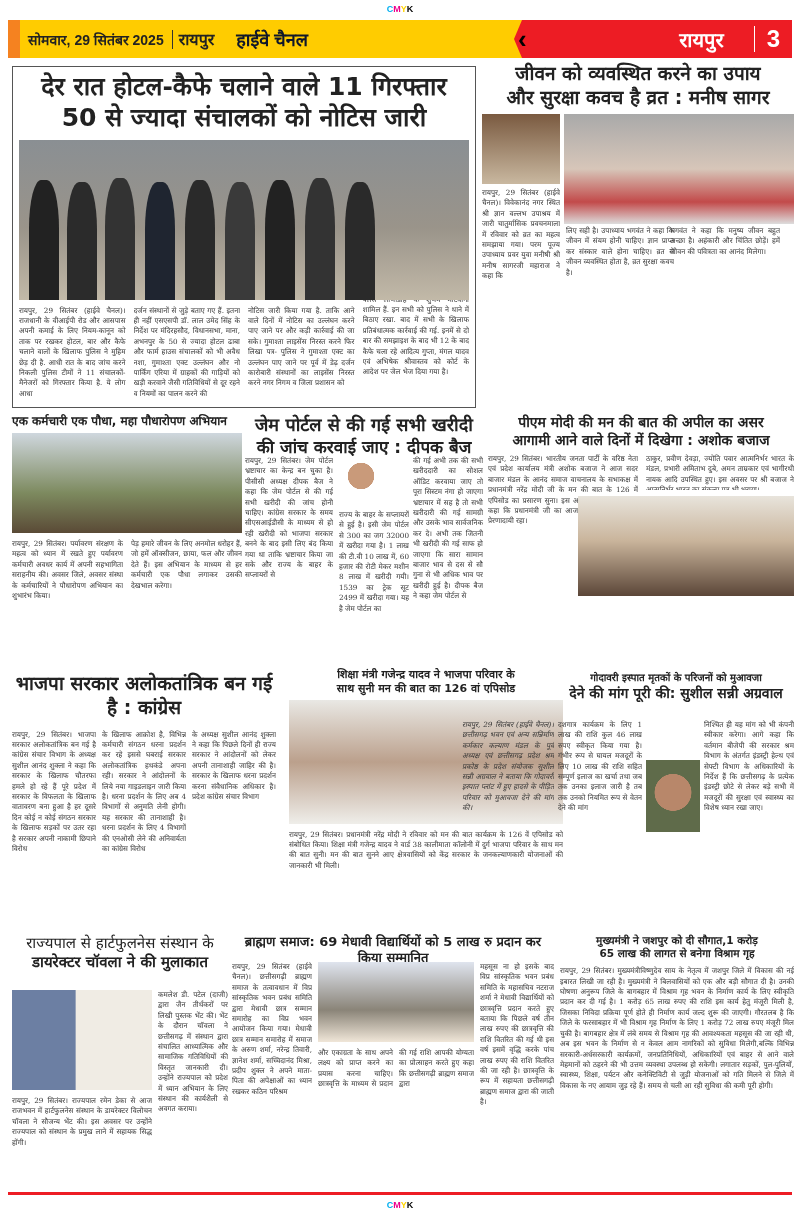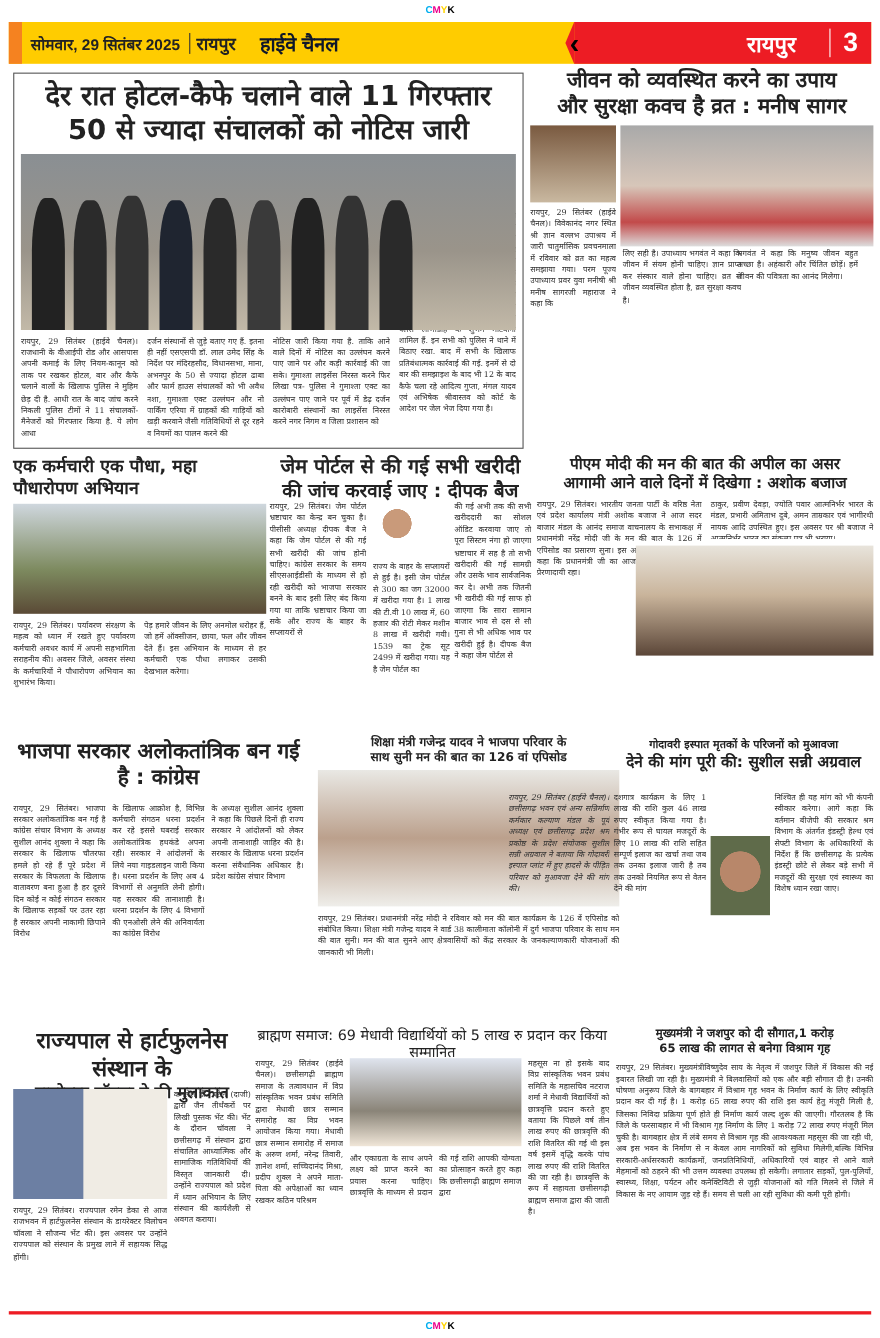--- a/index.html
+++ b/index.html
@@ -75,21 +75,21 @@
   <div style="display:flex;gap:4px;margin-top:4px;">
     <div class="photo" style="width:78px;height:70px;background:linear-gradient(180deg,#7a5a40,#c9b8a0);"></div>
     <div class="photo" style="width:230px;height:110px;background:linear-gradient(180deg,#a9a9a9 0%,#d7c6b9 50%,#c24a4a 80%,#ddd 100%);"></div>
   </div>
   <div class="col" style="position:absolute;left:0;top:126px;width:78px;height:220px;">रायपुर, 29 सितंबर (हाईवे चैनल)। विवेकानंद नगर स्थित श्री ज्ञान वल्लभ उपाश्रय में जारी चातुर्मासिक प्रवचनमाला में रविवार को व्रत का महत्व समझाया गया। परम पूज्य उपाध्याय प्रवर युवा मनीषी श्री मनीष सागरजी महाराज ने कहा कि</div>
   <div class="col" style="position:absolute;left:84px;top:164px;width:108px;height:182px;">लिए सही है। उपाध्याय भगवंत ने कहा कि जीवन में संयम होनी चाहिए। ज्ञान प्राप्त कर संस्कार वाले होना चाहिए। व्रत से जीवन व्यवस्थित होता है, व्रत सुरक्षा कवच है।</div>
   <div class="col" style="position:absolute;left:188px;top:164px;width:110px;height:182px;">भगवंत ने कहा कि मनुष्य जीवन बहुत अच्छा है। अहंकारी और चिंतित छोड़ें। हमें जीवन की पवित्रता का आनंद मिलेगा।</div>
 </div>
 
 <div class="story" style="left:12px;top:414px;width:230px;height:250px;">
-  <div class="hl" style="font-size:16px;font-weight:bold;text-align:left;">एक कर्मचारी एक पौधा, महा पौधारोपण अभियान</div>
+  <div class="hl" style="font-size:12px;font-weight:bold;text-align:left;">एक कर्मचारी एक पौधा, महा पौधारोपण अभियान</div>
   <div class="photo" style="height:100px;margin-top:4px;background:linear-gradient(180deg,#cfd7de 0%,#7d8a5f 60%,#5a4a36 100%);"></div>
   <div class="cols" style="margin-top:6px;height:130px;">
     <div class="col" style="width:111px">रायपुर, 29 सितंबर। पर्यावरण संरक्षण के महत्व को ध्यान में रखते हुए पर्यावरण कर्मचारी अवधर कार्य में अपनी सहभागिता सराहनीय की। अवसर जिले, अवसर संस्था के कर्मचारियों ने पौधारोपण अभियान का शुभारंभ किया।</div>
     <div class="col" style="width:111px">पेड़ हमारे जीवन के लिए अनमोल धरोहर हैं, जो हमें ऑक्सीजन, छाया, फल और जीवन देते हैं। इस अभियान के माध्यम से हर कर्मचारी एक पौधा लगाकर उसकी देखभाल करेगा।</div>
   </div>
 </div>
 
 <div class="story" style="left:245px;top:414px;width:238px;height:250px;">
   <div class="hl" style="font-size:18px;font-weight:bold;">जेम पोर्टल से की गई  सभी खरीदी</div>
   <div class="hl" style="font-size:17px;font-weight:bold;">की जांच करवाई जाए : दीपक बैज</div>
@@ -126,29 +126,29 @@
 <div class="story" style="left:558px;top:672px;width:236px;height:250px;">
   <div class="hl" style="font-size:10px;font-weight:bold;">गोदावरी इस्पात मृतकों के परिजनों को मुआवजा</div>
   <div class="hl" style="font-size:14px;font-weight:bold;">देने की मांग पूरी की: सुशील सन्नी अग्रवाल</div>
   <div class="col" style="position:absolute;left:-96px;top:48px;width:92px;height:200px;font-style:italic;">रायपुर, 29 सितंबर (हाईवे चैनल)। छत्तीसगढ़ भवन एवं अन्य सन्निर्माण कर्मकार कल्याण मंडल के पूर्व अध्यक्ष एवं छत्तीसगढ़ प्रदेश श्रम प्रकोष्ठ के प्रदेश संयोजक सुशील सन्नी अग्रवाल ने बताया कि गोदावरी इस्पात प्लांट में हुए हादसे के पीड़ित परिवार को मुआवजा देने की मांग की।</div>
   <div class="col" style="position:absolute;left:0;top:48px;width:84px;height:200px;">दशगात्र कार्यक्रम के लिए 1 लाख की राशि कुल 46 लाख रुपए स्वीकृत किया गया है। गंभीर रूप से घायल मजदूरों के लिए 10 लाख की राशि सहित सम्पूर्ण इलाज का खर्चा तथा जब तक उनका इलाज जारी है तब तक उनको नियमित रूप से वेतन देने की मांग</div>
   <div class="photo" style="position:absolute;left:88px;top:88px;width:54px;height:72px;background:radial-gradient(circle at 50% 45%,#b8876a 0 38%,#5f6b4a 39%);"></div>
   <div class="col" style="position:absolute;left:146px;top:48px;width:90px;height:200px;">निश्चित ही यह मांग को भी कंपनी स्वीकार करेगा। आगे कहा कि वर्तमान बीजेपी की सरकार श्रम विभाग के अंतर्गत इंडस्ट्री हेल्थ एवं सेफ्टी विभाग के अधिकारियों के निर्देश हैं कि छत्तीसगढ़ के प्रत्येक इंडस्ट्री छोटे से लेकर बड़े सभी में मजदूरों की सुरक्षा एवं स्वास्थ्य का विशेष ध्यान रखा जाए।</div>
 </div>
 
 <div class="story" style="left:12px;top:934px;width:216px;height:250px;">
-  <div class="hl" style="font-size:20px;font-weight:bold;">राज्यपाल से हार्टफुलनेस संस्थान के</div>
+  <div class="hl" style="font-size:15px;font-weight:normal;">राज्यपाल से हार्टफुलनेस संस्थान के</div>
   <div class="hl" style="font-size:15px;font-weight:bold;">डायरेक्टर चॉवला ने की मुलाकात</div>
   <div class="photo" style="position:absolute;left:0;top:56px;width:140px;height:100px;background:linear-gradient(90deg,#6c7fa3 0 45%,#f0ece4 46% 100%);"></div>
   <div class="col" style="position:absolute;left:146px;top:56px;width:70px;height:194px;">कमलेश डी. पटेल (दाजी) द्वारा जैन तीर्थंकरों पर लिखी पुस्तक भेंट की। भेंट के दौरान चॉवला ने छत्तीसगढ़ में संस्थान द्वारा संचालित आध्यात्मिक और सामाजिक गतिविधियों की विस्तृत जानकारी दी। उन्होंने राज्यपाल को प्रदेश में ध्यान अभियान के लिए संस्थान की कार्यशैली से अवगत कराया।</div>
   <div class="col" style="position:absolute;left:0;top:162px;width:140px;height:88px;">रायपुर, 29 सितंबर। राज्यपाल रमेन डेका से आज राजभवन में हार्टफुलनेस संस्थान के डायरेक्टर विलोचन चॉवला ने सौजन्य भेंट की। इस अवसर पर उन्होंने राज्यपाल को संस्थान के प्रमुख लाने में सहायक सिद्ध होंगी।</div>
 </div>
 
 <div class="story" style="left:232px;top:934px;width:322px;height:250px;">
-  <div class="hl" style="font-size:13px;font-weight:normal;">ब्राह्मण समाज: 69 मेधावी विद्यार्थियों को 5 लाख रु प्रदान कर किया सम्मानित</div>
+  <div class="hl" style="font-size:13px;font-weight:bold;">ब्राह्मण समाज: 69 मेधावी विद्यार्थियों को 5 लाख रु प्रदान कर किया सम्मानित</div>
   <div class="col" style="position:absolute;left:0;top:28px;width:80px;height:222px;">रायपुर, 29 सितंबर (हाईवे चैनल)। छत्तीसगढ़ी ब्राह्मण समाज के तत्वावधान में विप्र सांस्कृतिक भवन प्रबंध समिति द्वारा मेधावी छात्र सम्मान समारोह का विप्र भवन आयोजन किया गया। मेधावी छात्र सम्मान समारोह में समाज के अरुण शर्मा, नरेन्द्र तिवारी, ज्ञानेश शर्मा, सच्चिदानंद मिश्रा, प्रदीप शुक्ल ने अपने माता-पिता की अपेक्षाओं का ध्यान रखकर कठिन परिश्रम</div>
   <div class="photo" style="position:absolute;left:86px;top:28px;width:156px;height:80px;background:linear-gradient(180deg,#dfe4ee 0%,#8a8478 60%,#f0e6d8 100%);"></div>
   <div class="col" style="position:absolute;left:86px;top:114px;width:156px;height:136px;column-count:2;column-gap:6px;">और एकाग्रता के साथ अपने लक्ष्य को प्राप्त करने का प्रयास करना चाहिए। छात्रवृत्ति के माध्यम से प्रदान की गई राशि आपकी योग्यता का प्रोत्साहन करते हुए कहा कि छत्तीसगढ़ी ब्राह्मण समाज द्वारा</div>
   <div class="col" style="position:absolute;left:248px;top:28px;width:74px;height:222px;">महसूस ना हो इसके बाद विप्र सांस्कृतिक भवन प्रबंध समिति के महासचिव नटराज शर्मा ने मेधावी विद्यार्थियों को छात्रवृत्ति प्रदान करते हुए बताया कि पिछले वर्ष तीन लाख रुपए की छात्रवृत्ति की राशि वितरित की गई थी इस वर्ष इसमें वृद्धि करके पांच लाख रुपए की राशि वितरित की जा रही है। छात्रवृत्ति के रूप में सहायता छत्तीसगढ़ी ब्राह्मण समाज द्वारा की जाती है।</div>
 </div>
 
 <div class="story" style="left:560px;top:934px;width:234px;height:250px;">
   <div class="hl" style="font-size:10.5px;font-weight:bold;">मुख्यमंत्री ने जशपुर को दी सौगात,1 करोड़</div>
   <div class="hl" style="font-size:10.5px;font-weight:bold;">65 लाख की लागत से बनेगा विश्राम गृह</div>
   <div class="col" style="margin-top:6px;height:212px;">रायपुर, 29 सितंबर। मुख्यमंत्रीविष्णुदेव साय के नेतृत्व में जशपुर जिले में विकास की नई इबारत लिखी जा रही है। मुख्यमंत्री ने बिलवासियों को एक और बड़ी सौगात दी है। उनकी घोषणा अनुरूप जिले के बागबहार में विश्राम गृह भवन के निर्माण कार्य के लिए स्वीकृति प्रदान कर दी गई है। 1 करोड़ 65 लाख रुपए की राशि इस कार्य हेतु मंजूरी मिली है, जिसका निविदा प्रक्रिया पूर्ण होते ही निर्माण कार्य जल्द शुरू की जाएगी। गौरतलब है कि जिले के फरसाबहार में भी विश्राम गृह निर्माण के लिए 1 करोड़ 72 लाख रुपए मंजूरी मिल चुकी है। बागबहार क्षेत्र में लंबे समय से विश्राम गृह की आवश्यकता महसूस की जा रही थी, अब इस भवन के निर्माण से न केवल आम नागरिकों को सुविधा मिलेगी,बल्कि विभिन्न सरकारी-अर्धसरकारी कार्यक्रमों, जनप्रतिनिधियों, अधिकारियों एवं बाहर से आने वाले मेहमानों को ठहरने की भी उत्तम व्यवस्था उपलब्ध हो सकेगी। लगातार सड़कों, पुल-पुलियों, स्वास्थ्य, शिक्षा, पर्यटन और कनेक्टिविटी से जुड़ी योजनाओं को गति मिलने से जिले में विकास के नए आयाम जुड़ रहे हैं। समय से चली आ रही सुविधा की कमी पूरी होगी।</div>

